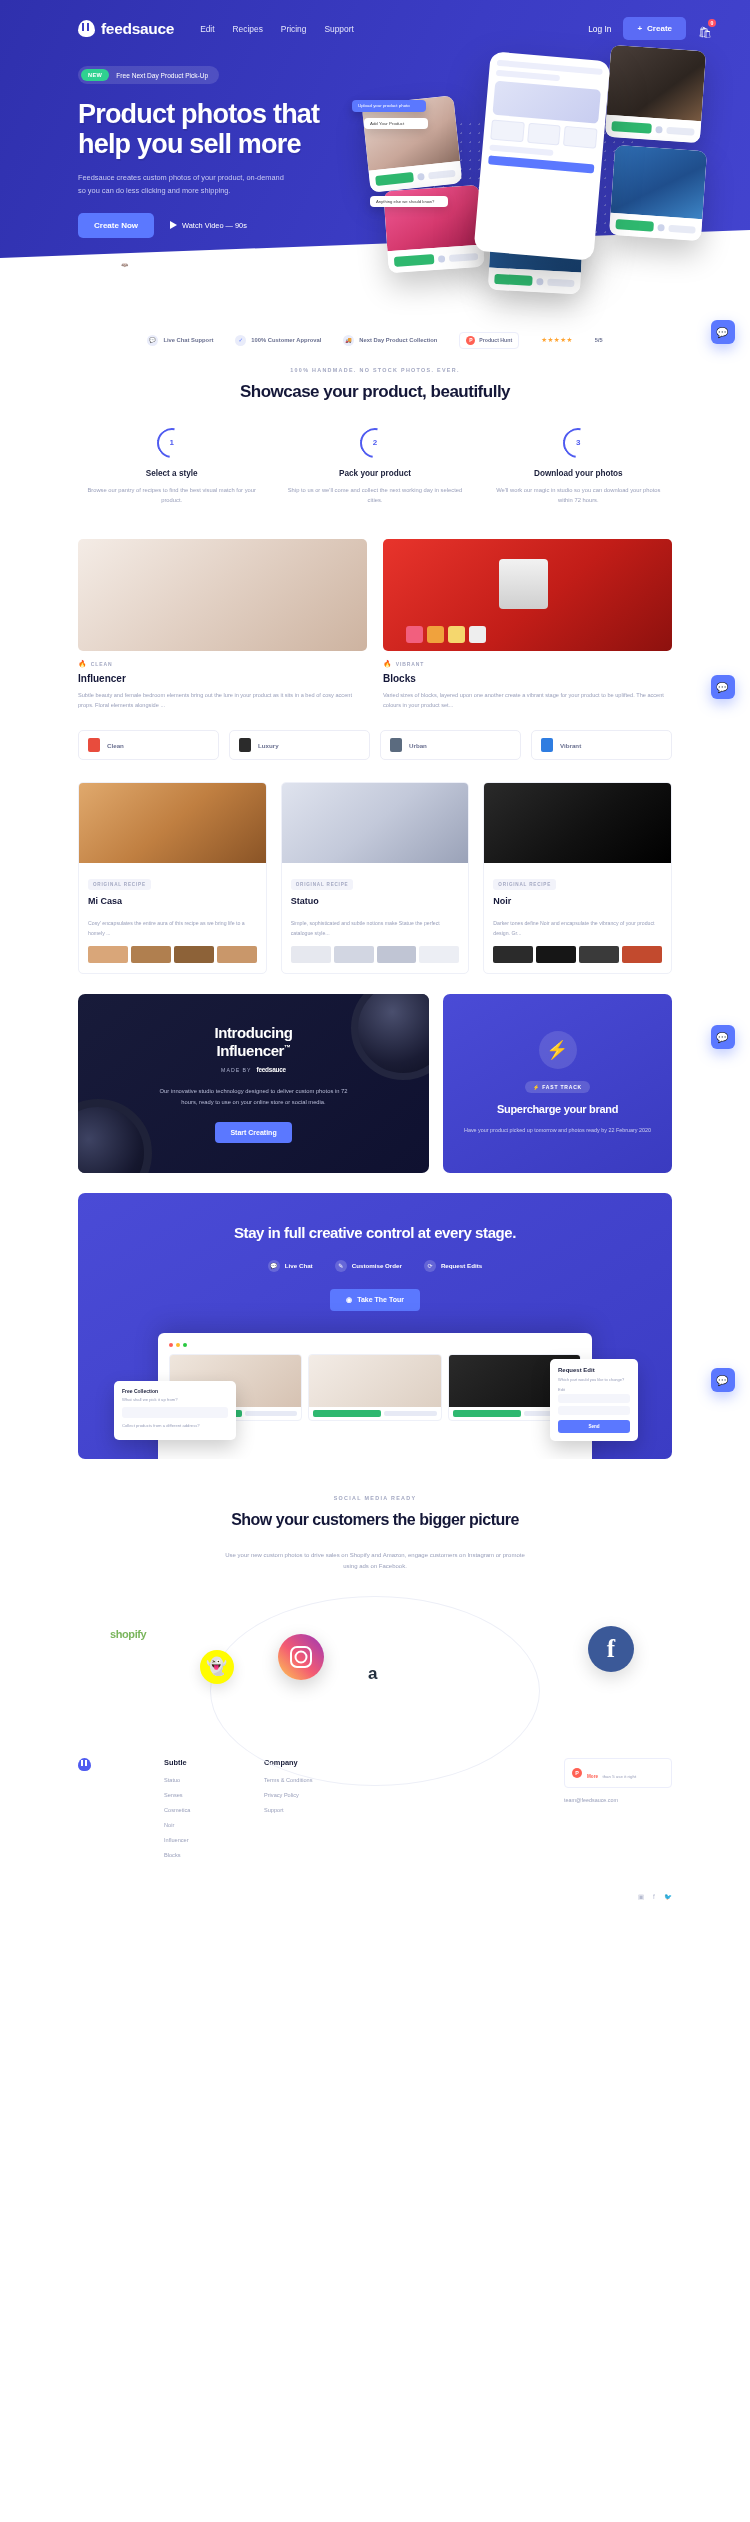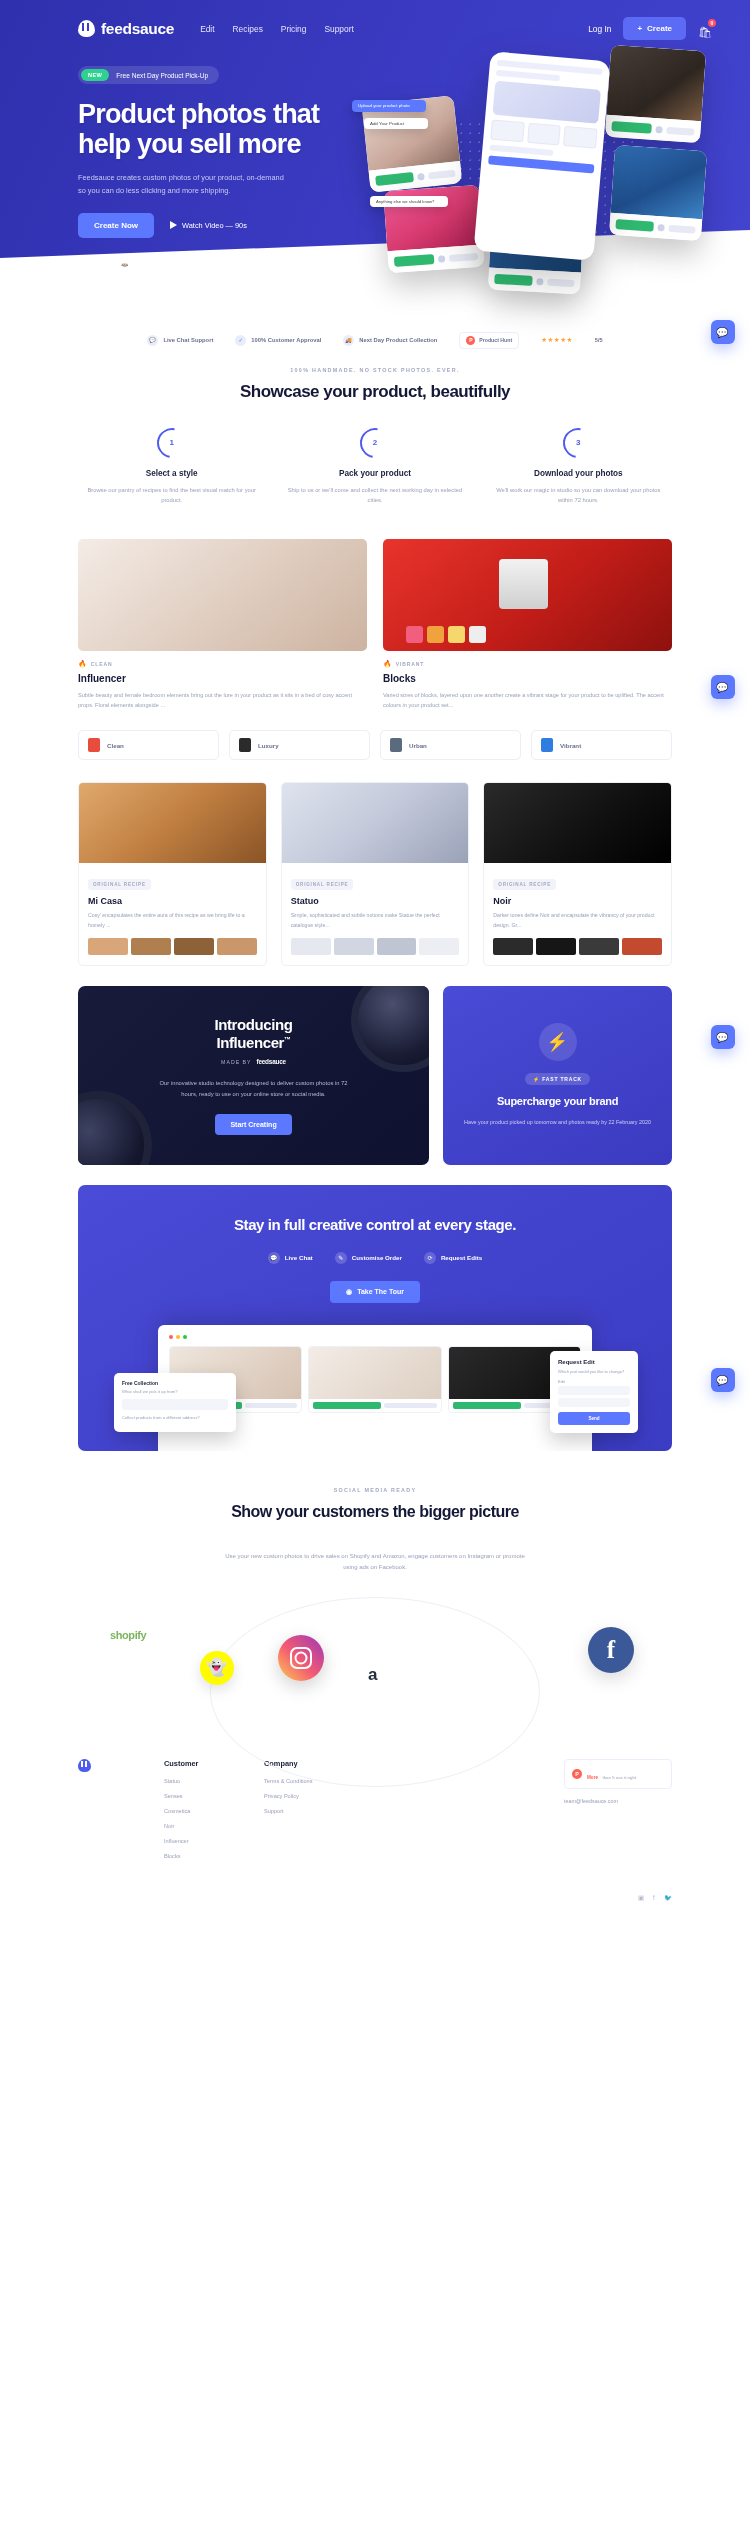--- a/index.html
+++ b/index.html
@@ -216,21 +216,21 @@
   .rcard { flex:1; border:1px solid #eef0f8; border-radius:5px; overflow:hidden; background:#fff; }
   .rimg { height:80px; }
   .rimg.micasa{ background:linear-gradient(140deg,#e0a96d,#c07f41 50%,#8a5426); }
   .rimg.statuo{ background:linear-gradient(140deg,#dfe3ee,#c3c9da 50%,#9aa2b8); }
   .rimg.noir{ background:linear-gradient(140deg,#2a2a2a,#111 55%,#000); }
   .rbody { padding:9px 9px 10px; }
   .rtag {
     display:inline-block; background:#f2f3fa; color:#a3a8c2; font-size:4.6px;
     letter-spacing:.8px; font-weight:700; padding:3px 5px; border-radius:3px; margin-bottom:6px;
   }
-  .rcard h3 { font-size:9px; font-weight:700; color:#141738; margin-bottom:5px; }
+  .rcard h3 { font-size:9px; font-weight:700; color:#141738; margin-bottom:13px; }
   .rcard p { font-size:5.2px; line-height:1.8; color:#9aa0bb; margin-bottom:8px; }
   .thumbs { display:flex; gap:3px; }
   .thumb { flex:1; height:17px; border-radius:2px; }
 
   .center { text-align:center; }
   .btn-browse {
     background:#5b78ff; color:#fff; font-size:7.4px; font-weight:700;
     padding:8px 18px; border-radius:5px; border:none; cursor:pointer; font-family:inherit;
     margin-bottom:38px;
   }
@@ -321,21 +321,21 @@
     box-shadow:0 8px 20px rgba(0,0,0,.2); padding:8px 8px; text-align:left;
   }
   .fr-t{ font-size:6px; font-weight:700; color:#1b1f3b; margin-bottom:4px; }
   .fr-s{ font-size:4px; color:#9aa0bb; margin-bottom:5px; }
   .fr-l{ font-size:4px; color:#9aa0bb; margin:4px 0 2px; }
   .fr-in{ background:#f4f5fb; border-radius:3px; height:9px; margin-bottom:3px; }
   .fr-btn{ background:#5b78ff; color:#fff; font-size:4.6px; font-weight:700; text-align:center; padding:4px 0; border-radius:3px; margin-top:5px; }
 
   
   .social { text-align:center; padding:0 78px 30px; position:relative; }
-  .social h2 { font-size:16px; font-weight:700; color:#141738; line-height:1.3; letter-spacing:-.5px; margin-bottom:28px; }
+  .social h2 { font-size:16px; font-weight:700; color:#141738; line-height:1.3; letter-spacing:-.5px; margin-bottom:19px; }
   .social p { font-size:6px; line-height:1.85; color:#9aa0bb; width:310px; margin:0 auto 16px; }
   .arc { position:relative; height:120px; }
   .arc-ring {
     position:absolute; left:50%; top:8px; transform:translateX(-50%);
     width:330px; height:190px; border:1px solid #edeff7; border-radius:50%;
   }
   .soc-icon { position:absolute; border-radius:50%; display:flex; align-items:center; justify-content:center; }
   .s-shopify{ left:32px; top:40px; font-size:11px; font-weight:700; color:#7ab55c; letter-spacing:-.4px; }
   .s-snap{ left:122px; top:62px; width:34px;height:34px; background:#fffc00; box-shadow:0 5px 14px rgba(0,0,0,.12); font-size:17px; }
   .s-insta{
@@ -749,21 +749,21 @@
       <div class="soc-icon s-fb">f</div>
     </div>
   </section>
 
   <footer class="footer">
     <div class="foot-grid">
       <div class="foot-logo">
         <div class="fl-mark"></div>
       </div>
       <div class="foot-col">
-        <div class="foot-h">Customer</div>
+        <div class="foot-h">Subtle</div>
         <a>Statuo</a>
         <a>Senses</a>
         <a>Cosmetica</a>
         <a>Noir</a>
         <a>Influencer</a>
         <a>Blocks</a>
       </div>
       <div class="foot-col">
         <div class="foot-h">Company</div>
         <a>Terms &amp; Conditions</a>

